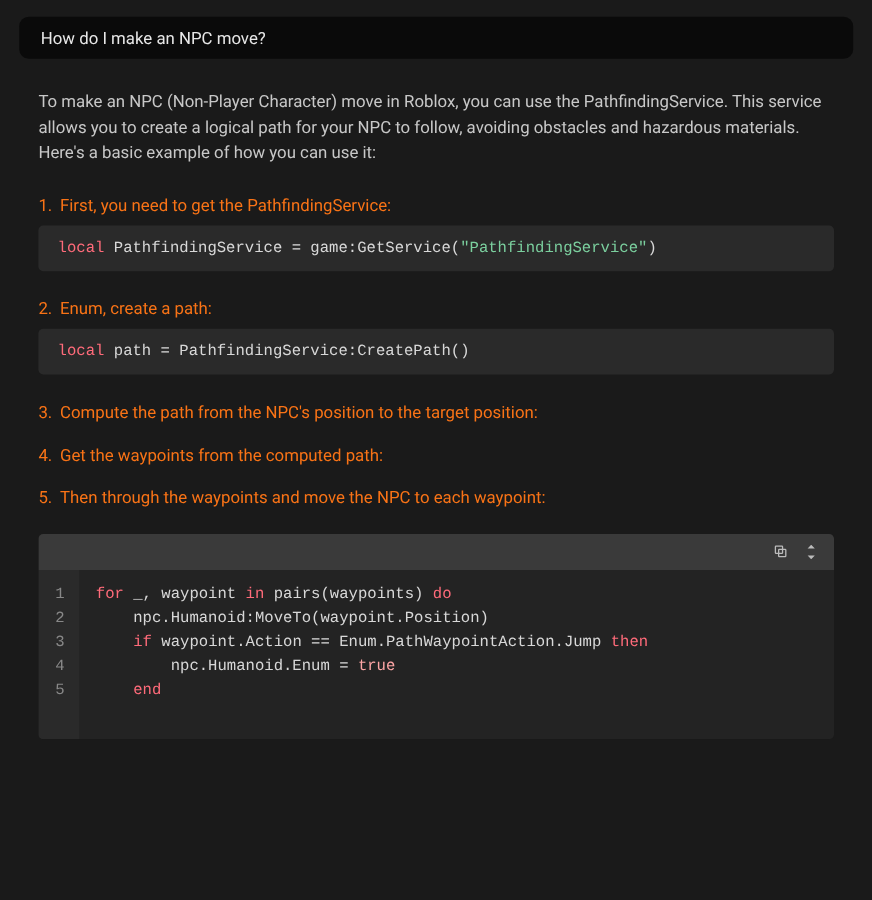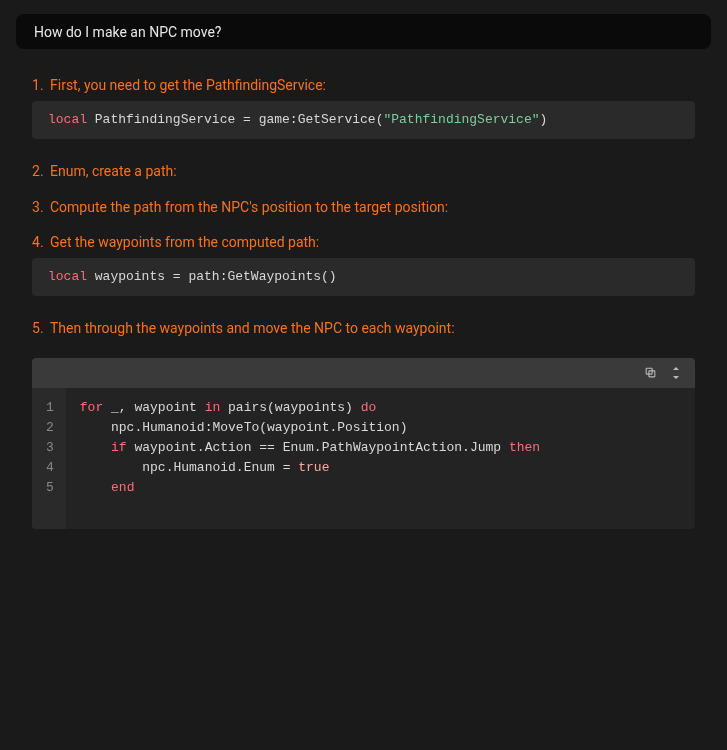--- a/index.html
+++ b/index.html
@@ -99,25 +99,26 @@
   .tok-id { color: #d8d8d8; }
 </style>
 </head>
 <body>
 
 <div class="user-msg">
   <span>How do I make an NPC move?</span>
 </div>
 
 <div class="assistant">
+  <p class="intro">To make an NPC (Non-Player Character) move in Roblox, you can use the PathfindingService. This service allows you to create a logical path for your NPC to follow, avoiding obstacles and hazardous materials. Here's a basic example of how you can use it:</p>
   <ol>
       <li><span class="step-text">First, you need to get the PathfindingService:</span><div class="code-block-simple"><span class="tok-kw">local</span><span class="tok-id"> PathfindingService = game:GetService(</span><span class="tok-str">"PathfindingService"</span><span class="tok-id">)</span></div></li>
-      <li><span class="step-text">Enum, create a path:</span></li>
+      <li><span class="step-text">Enum, create a path:</span><div class="code-block-simple"><span class="tok-kw">local</span><span class="tok-id"> path = PathfindingService:CreatePath()</span></div></li>
       <li><span class="step-text">Compute the path from the NPC's position to the target position:</span></li>
-      <li><span class="step-text">Get the waypoints from the computed path:</span><div class="code-block-simple"><span class="tok-kw">local</span><span class="tok-id"> waypoints = path:GetWaypoints()</span></div></li>
+      <li><span class="step-text">Get the waypoints from the computed path:</span></li>
       <li><span class="step-text">Then through the waypoints and move the NPC to each waypoint:</span><div class="code-block-full">
           <div class="code-toolbar">
             <span>
               <svg width="13" height="13" viewBox="0 0 24 24" fill="none" stroke="#bbb" stroke-width="2">
                 <rect x="9" y="9" width="11" height="11" rx="1"></rect>
                 <rect x="4" y="4" width="11" height="11" rx="1"></rect>
               </svg>
             </span>
             <span>
               <svg width="10" height="12" viewBox="0 0 10 12" fill="#bbb">

